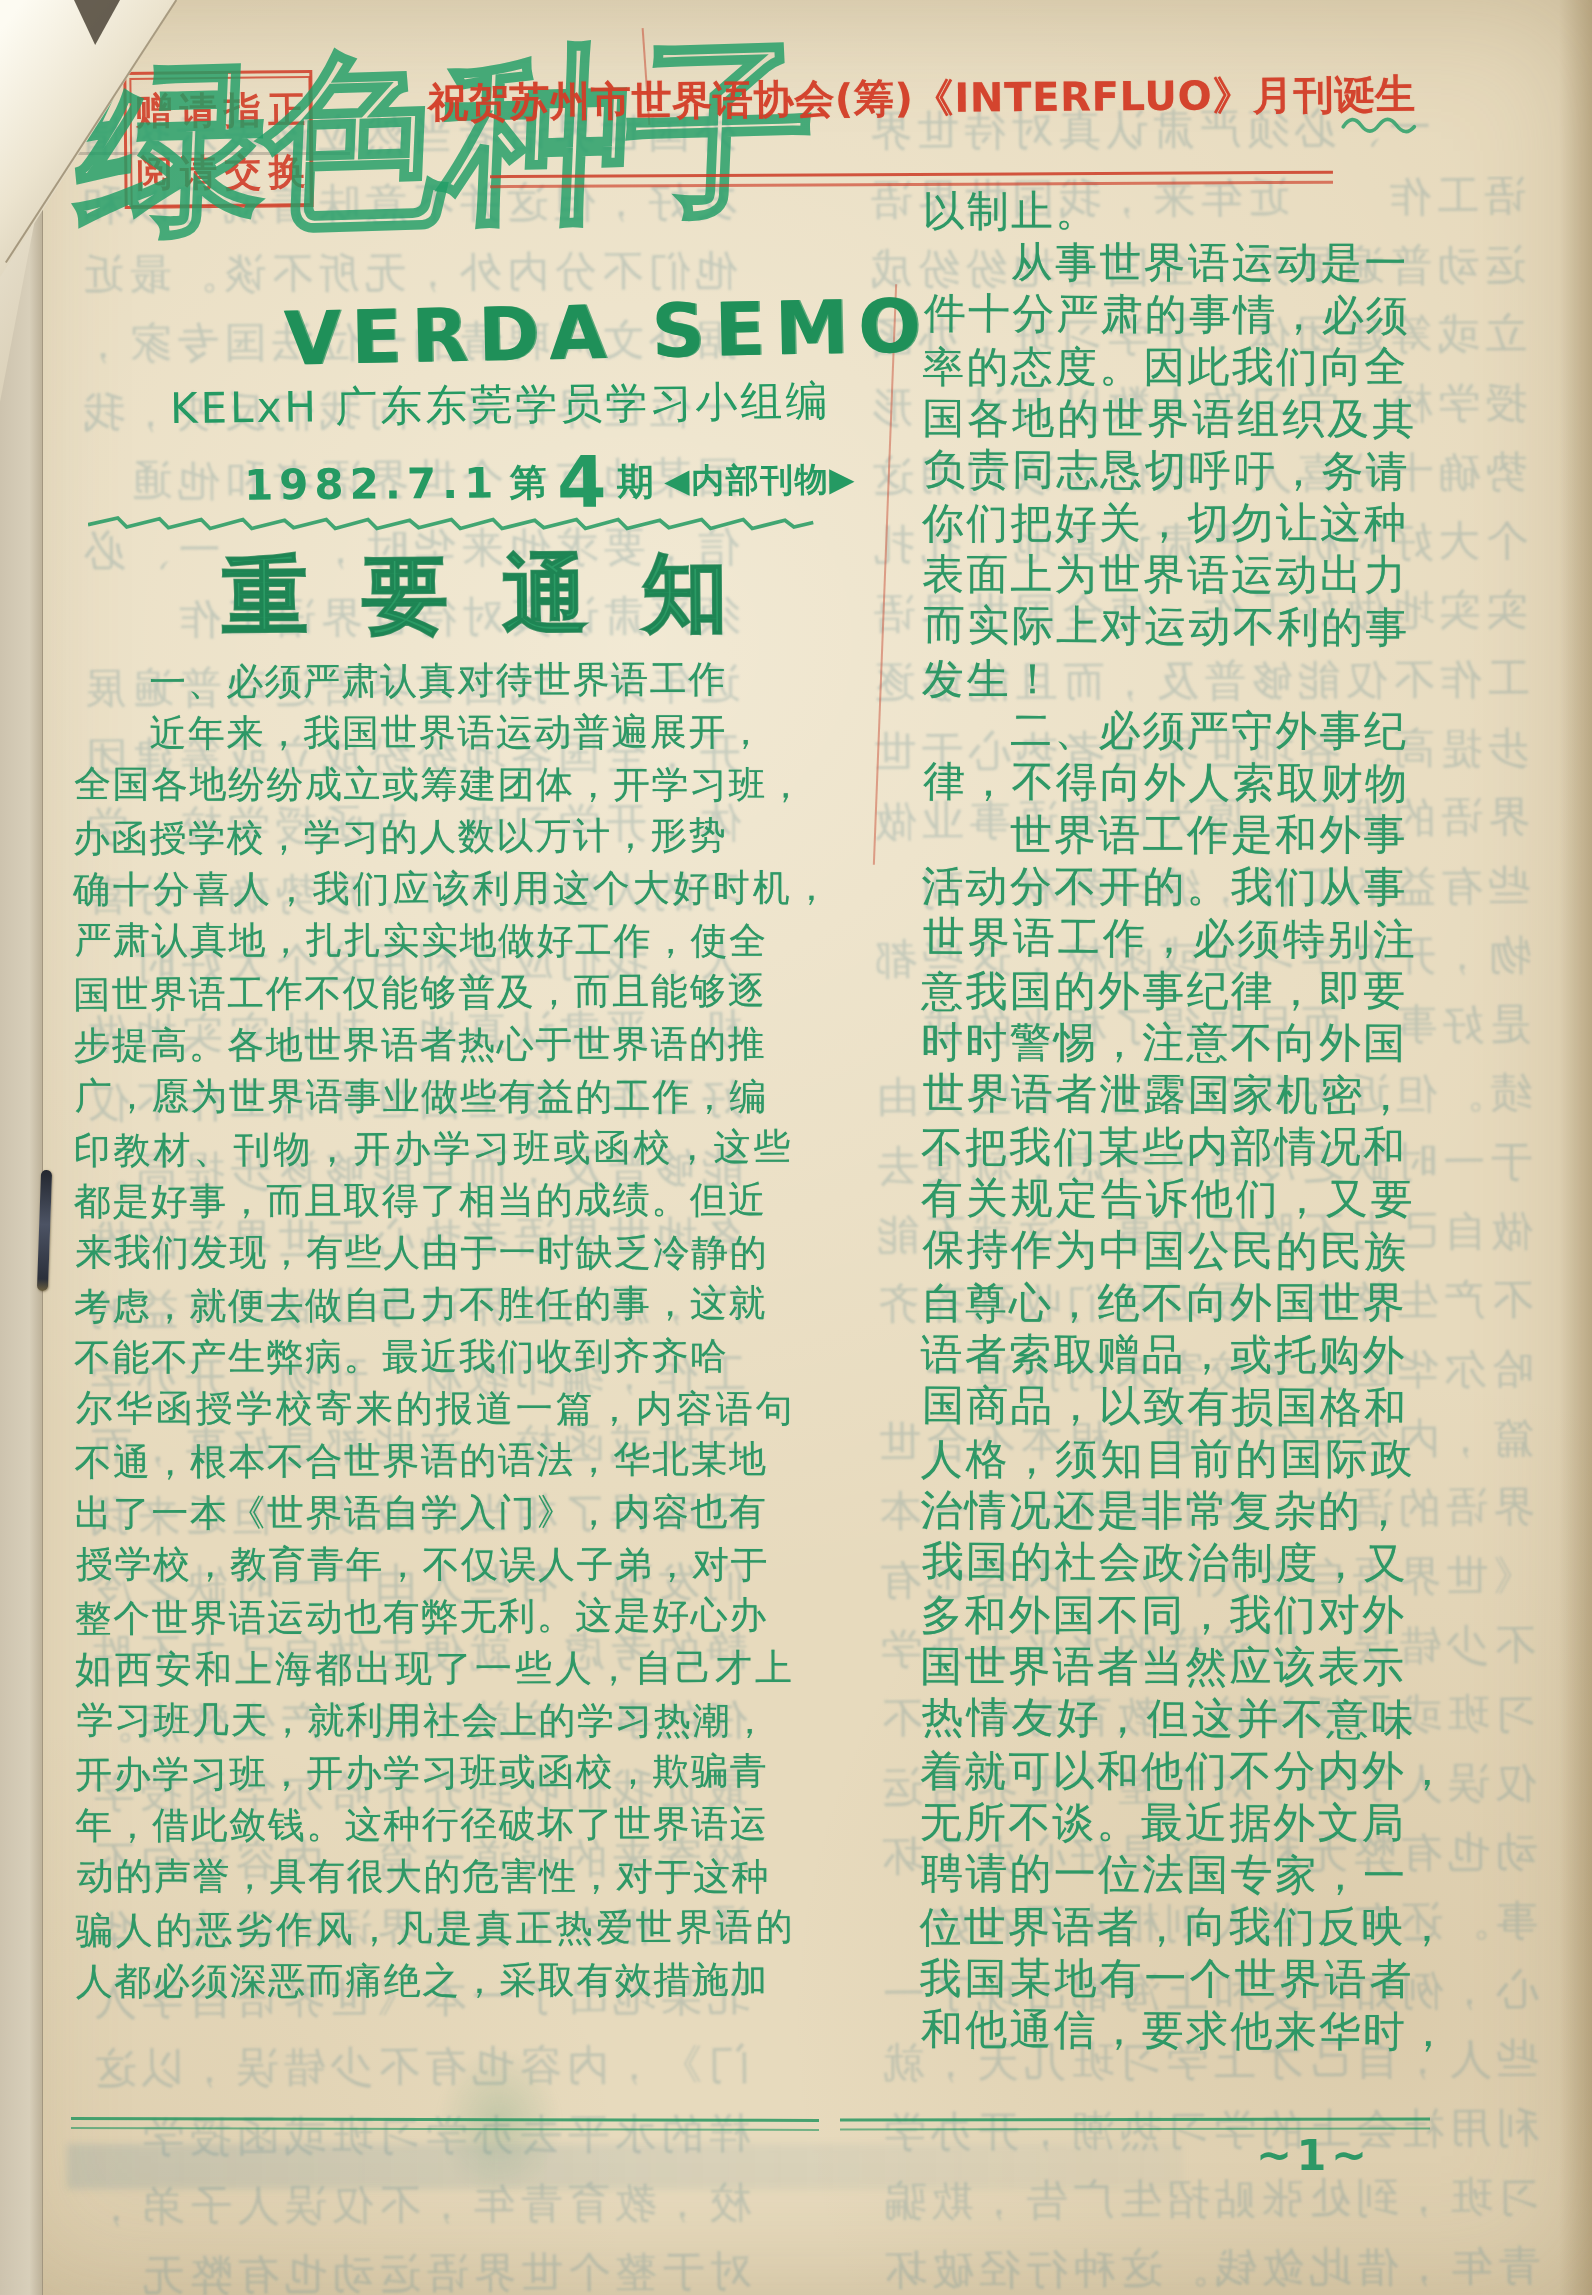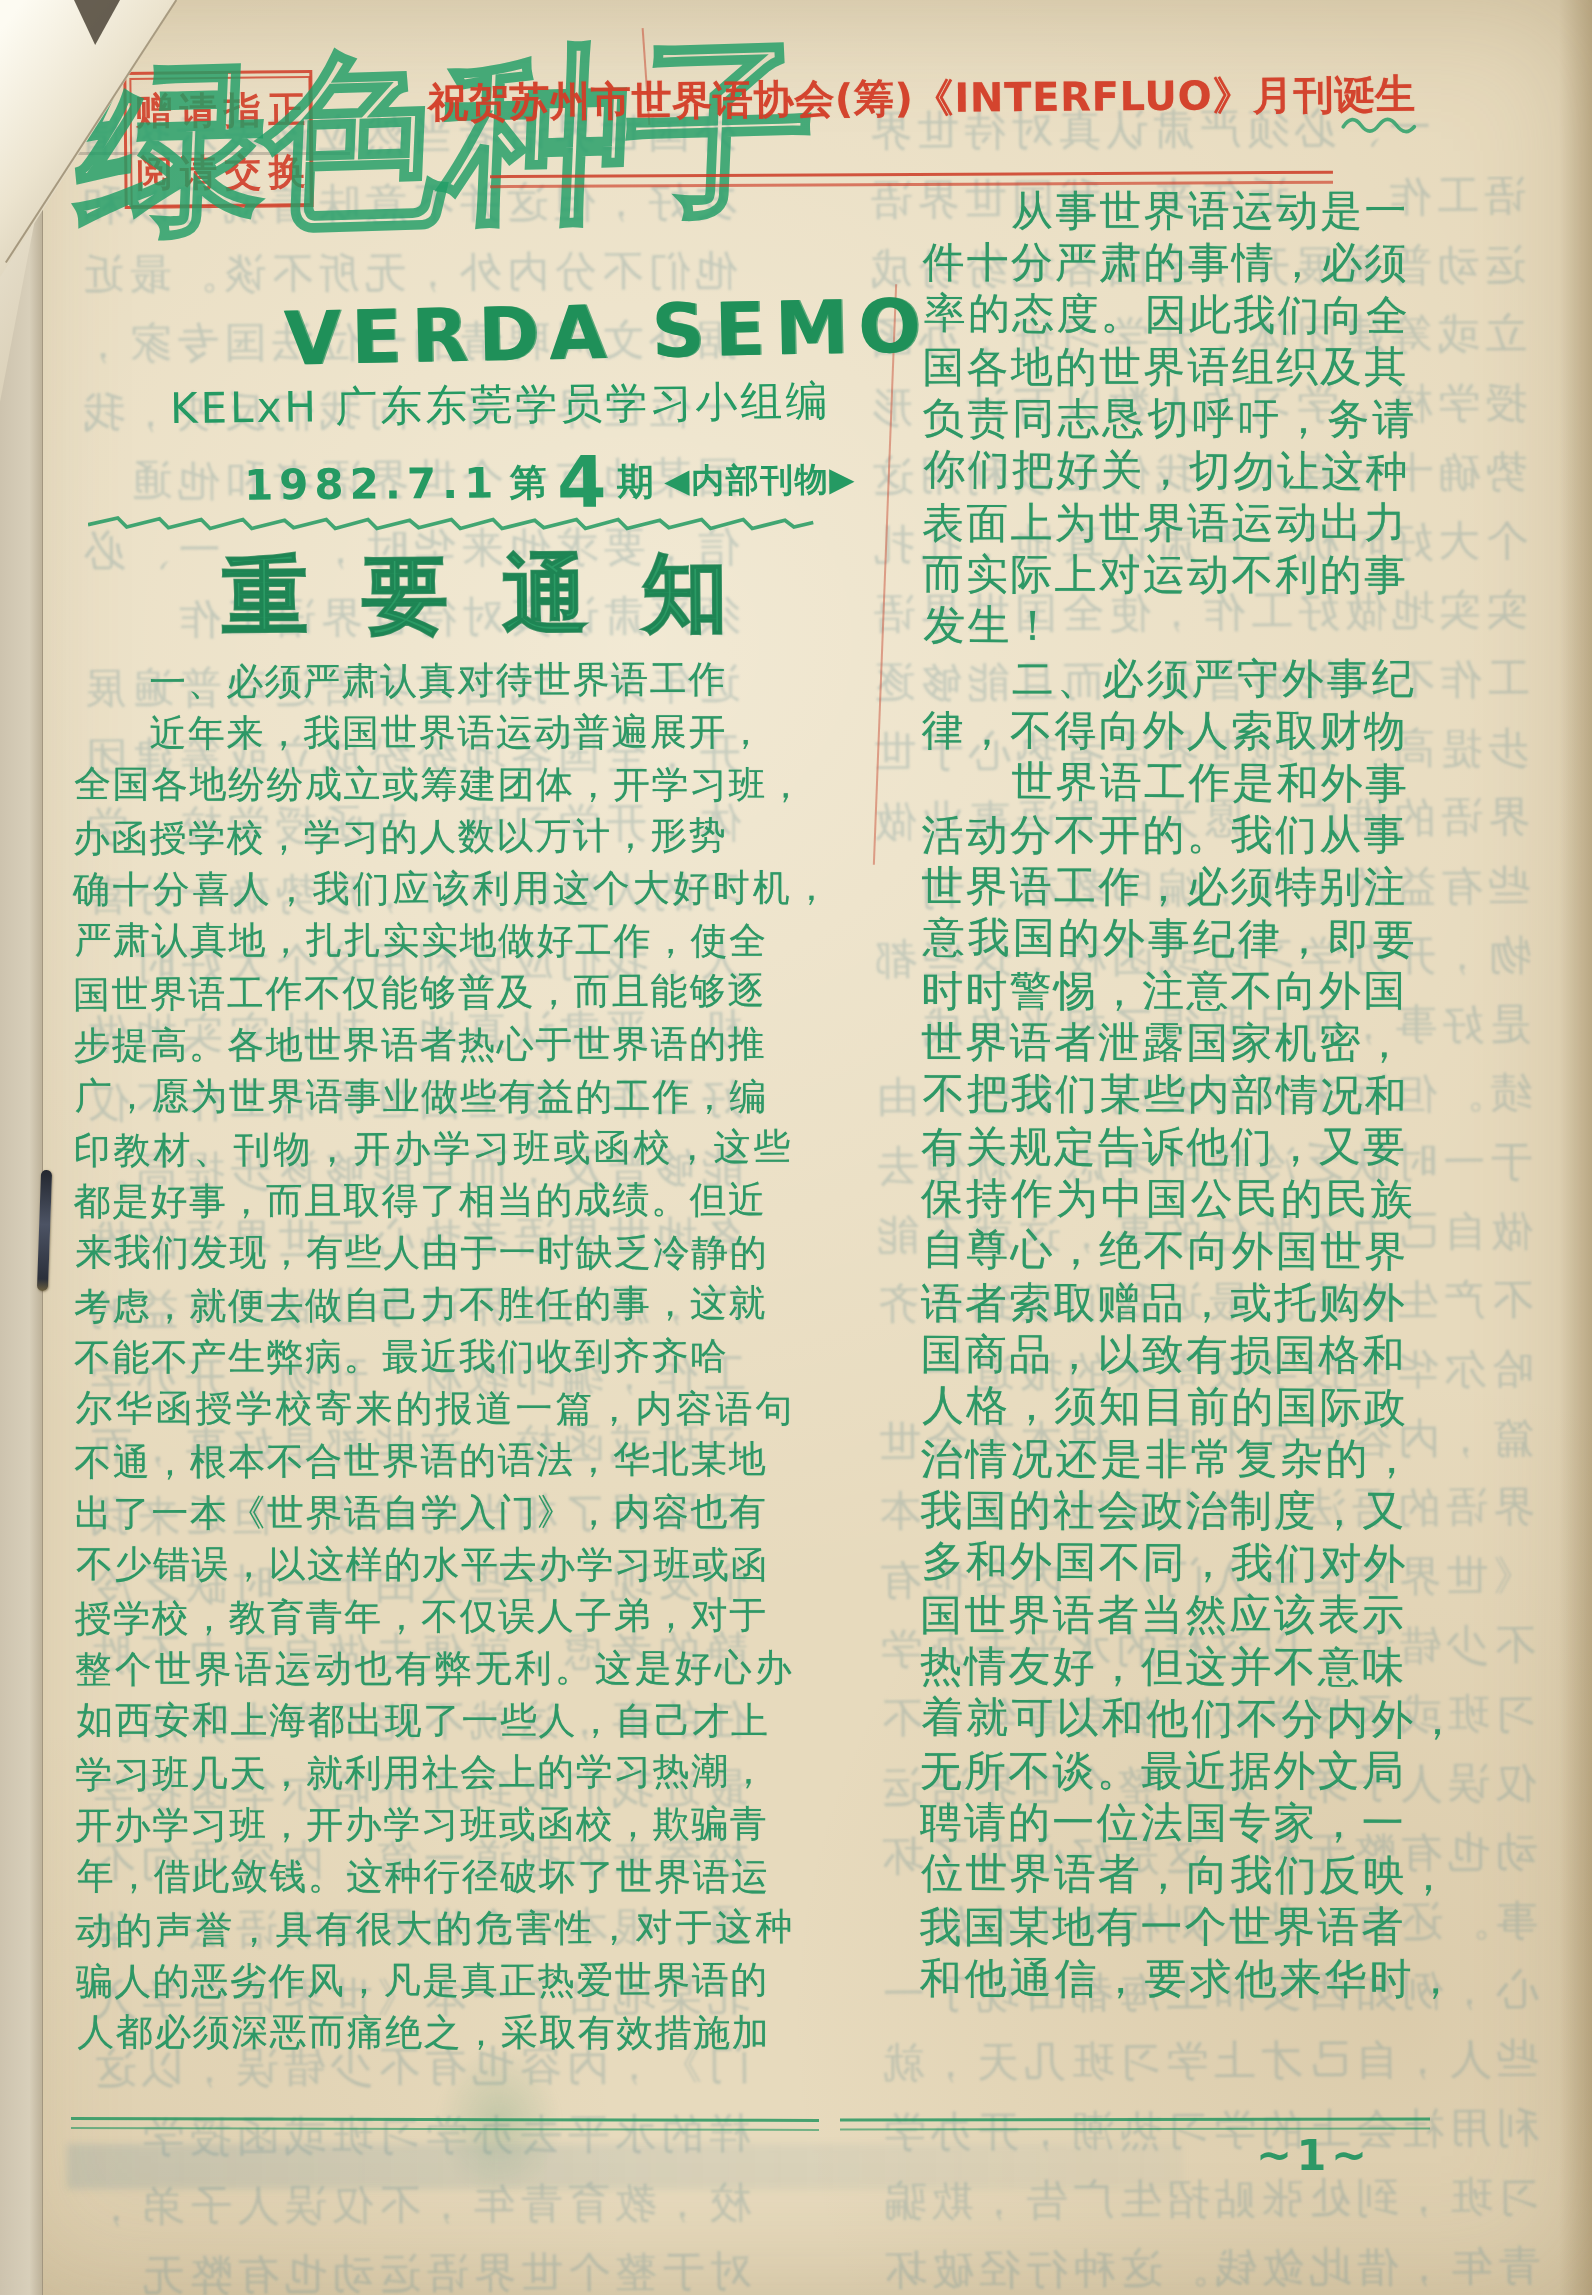--- a/index.html
+++ b/index.html
@@ -168,34 +168,34 @@
       <div class="hline">步提高。各地世界语者热心于世界语的推</div>
       <div class="hline">广，愿为世界语事业做些有益的工作，编</div>
       <div class="hline">印教材、刊物，开办学习班或函校，这些</div>
       <div class="hline">都是好事，而且取得了相当的成绩。但近</div>
       <div class="hline">来我们发现，有些人由于一时缺乏冷静的</div>
       <div class="hline">考虑，就便去做自己力不胜任的事，这就</div>
       <div class="hline">不能不产生弊病。最近我们收到齐齐哈</div>
       <div class="hline">尔华函授学校寄来的报道一篇，内容语句</div>
       <div class="hline">不通，根本不合世界语的语法，华北某地</div>
       <div class="hline">出了一本《世界语自学入门》，内容也有</div>
-      <div class="hline">不少错误，以这样的水平去办学习班或函</div>
       <div class="hline">授学校，教育青年，不仅误人子弟，对于</div>
       <div class="hline">整个世界语运动也有弊无利。这是好心办</div>
       <div class="hline">如西安和上海都出现了一些人，自己才上</div>
       <div class="hline">学习班几天，就利用社会上的学习热潮，</div>
       <div class="hline">开办学习班，开办学习班或函校，欺骗青</div>
       <div class="hline">年，借此敛钱。这种行径破坏了世界语运</div>
       <div class="hline">动的声誉，具有很大的危害性，对于这种</div>
       <div class="hline">骗人的恶劣作风，凡是真正热爱世界语的</div>
       <div class="hline">人都必须深恶而痛绝之，采取有效措施加</div>
     </div>
 
   <div class="col col-right">
 
+  <div class="hline">以制止。</div>
       <div class="hline">　　从事世界语运动是一</div>
       <div class="hline">件十分严肃的事情，必须</div>
       <div class="hline">率的态度。因此我们向全</div>
       <div class="hline">国各地的世界语组织及其</div>
       <div class="hline">负责同志恳切呼吁，务请</div>
       <div class="hline">你们把好关，切勿让这种</div>
       <div class="hline">表面上为世界语运动出力</div>
       <div class="hline">而实际上对运动不利的事</div>
       <div class="hline">发生！</div>
       <div class="hline">　　二、必须严守外事纪</div>

